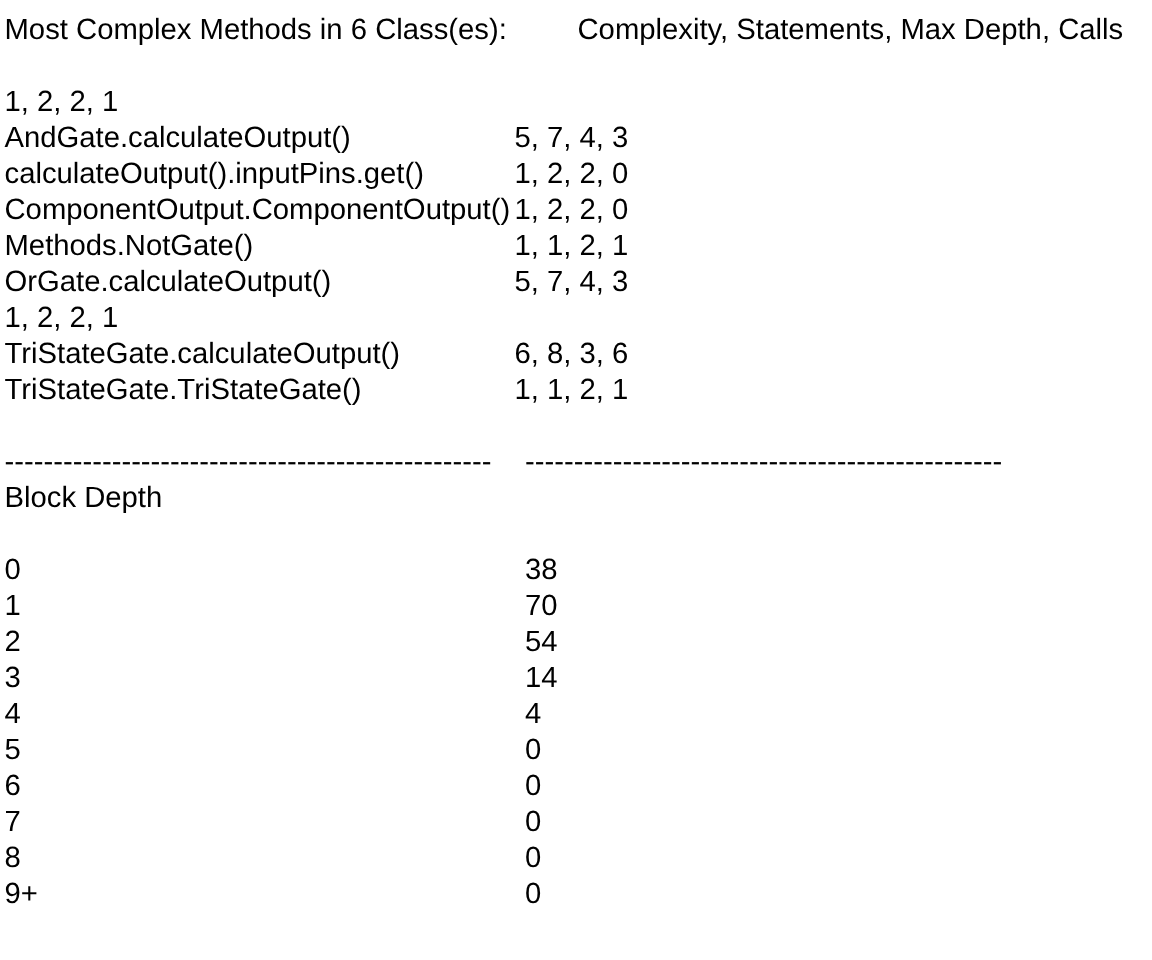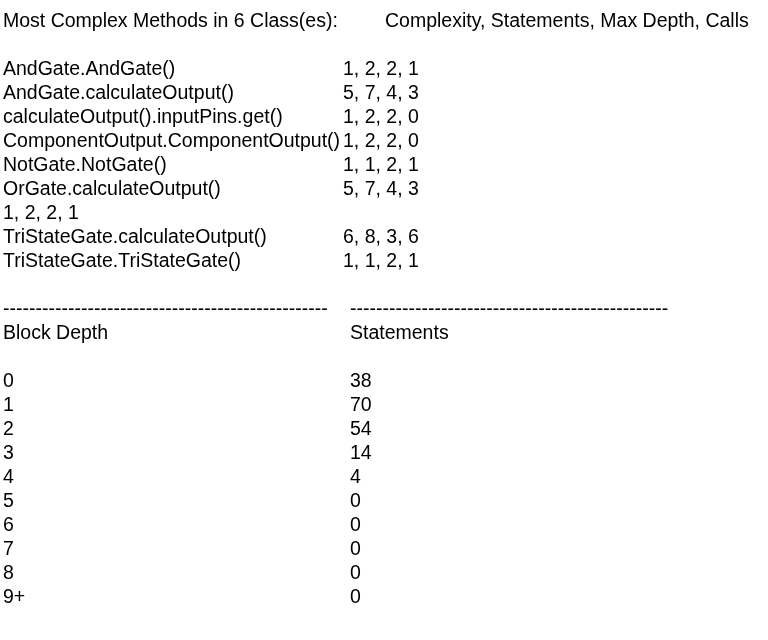--- a/index.html
+++ b/index.html
@@ -56,37 +56,36 @@
 <div class="report">
 
   <div class="row">
     <div class="cell-left">Most Complex Methods in 6 Class(es):</div>
     <div class="cell-right header-right">Complexity, Statements, Max Depth, Calls</div>
   </div>
 
   <div class="spacer"></div>
 
   <div class="row">
-    <div class="cell-left">AndGate.AndGate()</div>
     <div class="cell-right">1, 2, 2, 1</div>
   </div>
   <div class="row">
     <div class="cell-left">AndGate.calculateOutput()</div>
     <div class="cell-right">5, 7, 4, 3</div>
   </div>
   <div class="row">
     <div class="cell-left">calculateOutput().inputPins.get()</div>
     <div class="cell-right">1, 2, 2, 0</div>
   </div>
   <div class="row">
     <div class="cell-left">ComponentOutput.ComponentOutput()</div>
     <div class="cell-right">1, 2, 2, 0</div>
   </div>
   <div class="row">
-    <div class="cell-left">NotGate.NotGate()</div>
+    <div class="cell-left">Methods.NotGate()</div>
     <div class="cell-right">1, 1, 2, 1</div>
   </div>
   <div class="row">
     <div class="cell-left">OrGate.calculateOutput()</div>
     <div class="cell-right">5, 7, 4, 3</div>
   </div>
   <div class="row">
     <div class="cell-right">1, 2, 2, 1</div>
   </div>
   <div class="row">
@@ -100,21 +99,20 @@
 
   <div class="spacer"></div>
 
   <div class="row">
     <div class="cell-left dashes">--------------------------------------------------</div>
     <div class="cell-right bottom-right dashes">-------------------------------------------------</div>
   </div>
 
   <div class="row">
     <div class="cell-left">Block Depth</div>
-    <div class="cell-right bottom-right">Statements</div>
   </div>
 
   <div class="spacer"></div>
 
   <div class="row">
     <div class="cell-left">0</div>
     <div class="cell-right bottom-right">38</div>
   </div>
   <div class="row">
     <div class="cell-left">1</div>

